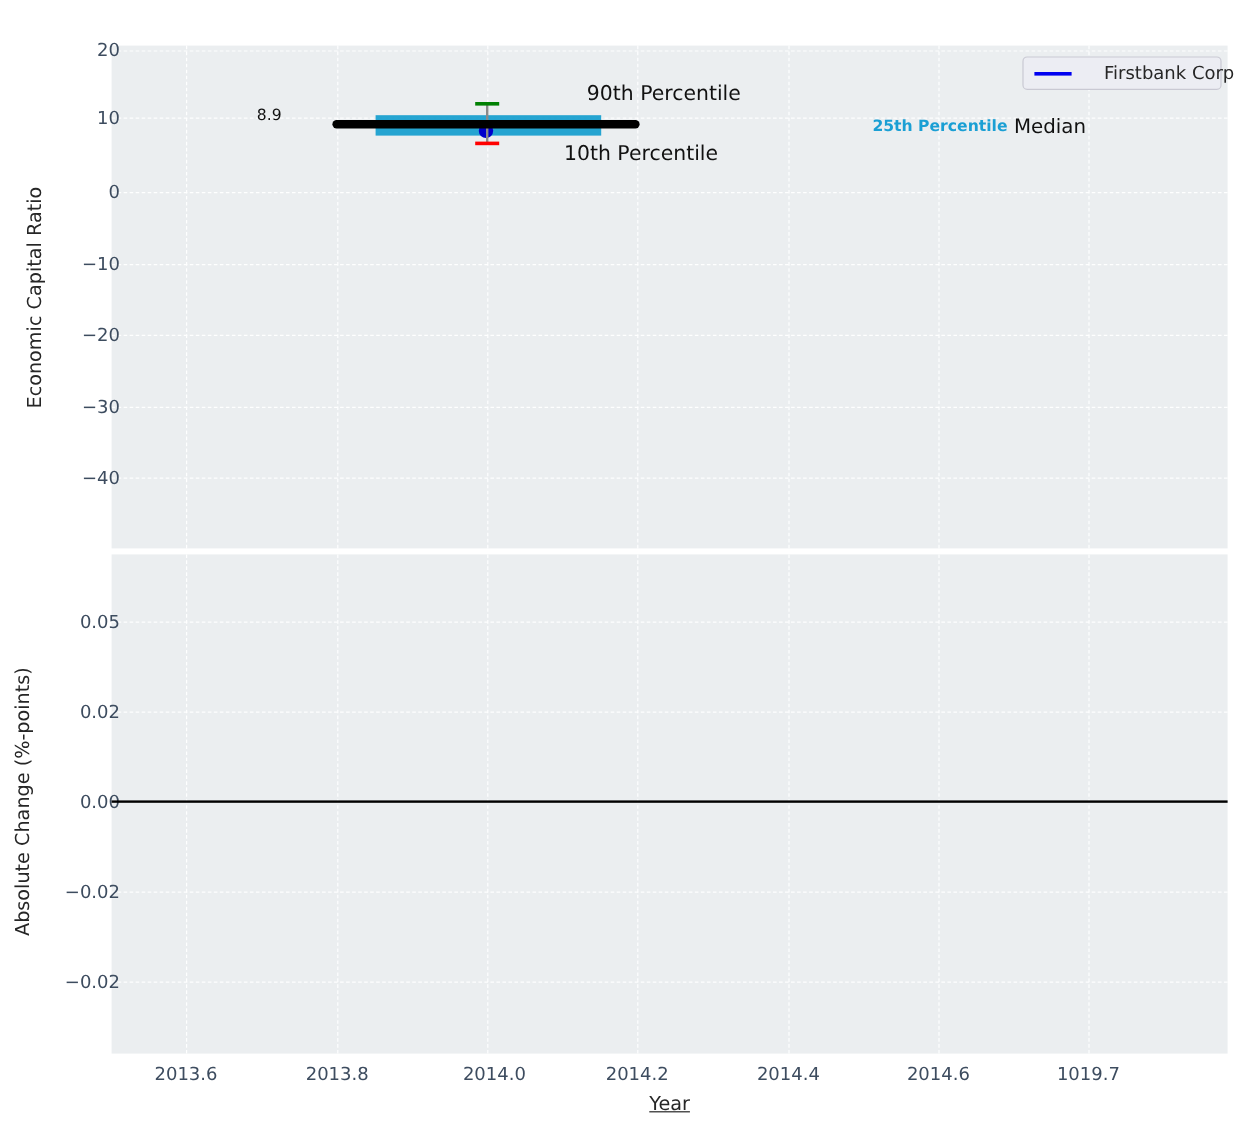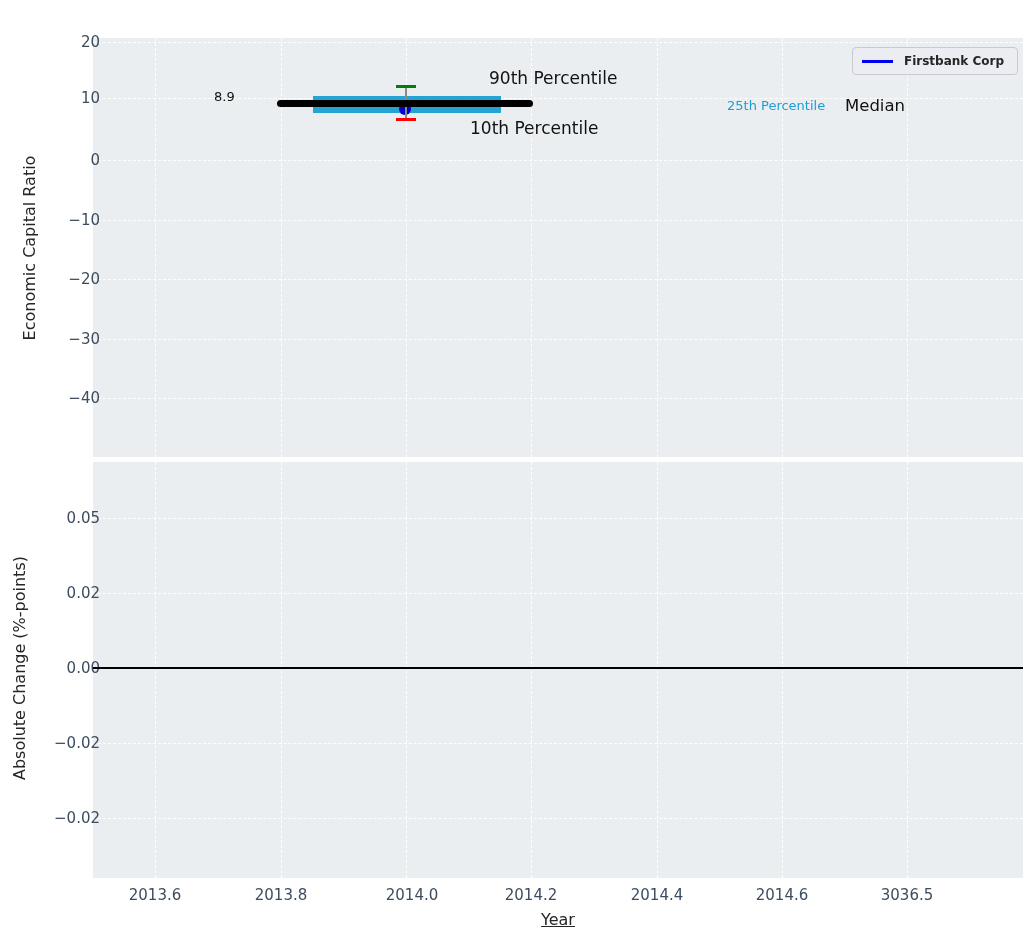--- a/index.html
+++ b/index.html
@@ -96,45 +96,44 @@
     position: absolute;
     left: 306px; top: 65px; width: 12px; height: 12px;
     border-radius: 50%;
     background: #0000cc;
     z-index: 3;
   }
   .anno { position: absolute; color: #111111; z-index: 6; white-space: nowrap; }
   .anno-89 { left: 121px; top: 51px; font-size: 13px; }
   .anno-90p { left: 396px; top: 30px; font-size: 17px; }
   .anno-10p { left: 377px; top: 80px; font-size: 17px; }
-  .anno-25p { left: 634px; top: 60px; font-size: 13px; font-weight: normal; color: #1a9fd4; }
+  .anno-25p { left: 634px; top: 60px; font-size: 13px; font-weight: bold; color: #1a9fd4; }
   .anno-med { left: 752px; top: 58px; font-size: 16.5px; }
   .legend {
     position: absolute;
     left: 759px; top: 9px;
     width: 166px; height: 28px;
     background: #ecedf3;
     border: 1px solid #c9c9d3;
     border-radius: 4px;
     display: flex;
     align-items: center;
     z-index: 7;
   }
   .legend-line {
     width: 31px; height: 3px;
     background: #0000f0;
     margin-left: 9px;
     flex: none;
   }
   .legend-label {
-    font-size: 12px;
-    color: #262626;
-    margin-left: 11px;
+    font-size: 15px;
+    color: #262626;
+    margin-left: 27px;
     white-space: nowrap;
-    font-weight: bold;
   }
   .zero-line {
     position: absolute;
     left: 0; right: 0; top: 205px; height: 2px;
     background: #000000;
     z-index: 4;
   }
 </style>
 </head>
 <body>
@@ -206,19 +205,19 @@
   <div class="ytick" style="top:658px">0.00</div>
   <div class="ytick" style="top:733px">−0.02</div>
   <div class="ytick" style="top:808px">−0.02</div>
 
   <div class="xtick" style="left:110px">2013.6</div>
   <div class="xtick" style="left:236px">2013.8</div>
   <div class="xtick" style="left:367px">2014.0</div>
   <div class="xtick" style="left:486px">2014.2</div>
   <div class="xtick" style="left:612px">2014.4</div>
   <div class="xtick" style="left:737px">2014.6</div>
-  <div class="xtick" style="left:862px">3036.5</div>
+  <div class="xtick" style="left:862px">1019.7</div>
 
   <div class="ylabel" style="left:29px; top:248px;">Economic Capital Ratio</div>
   <div class="ylabel" style="left:19px; top:668px;">Absolute Change (%-points)</div>
   <div class="xlabel">Year</div>
 
 </div>
 
 </body></html>

